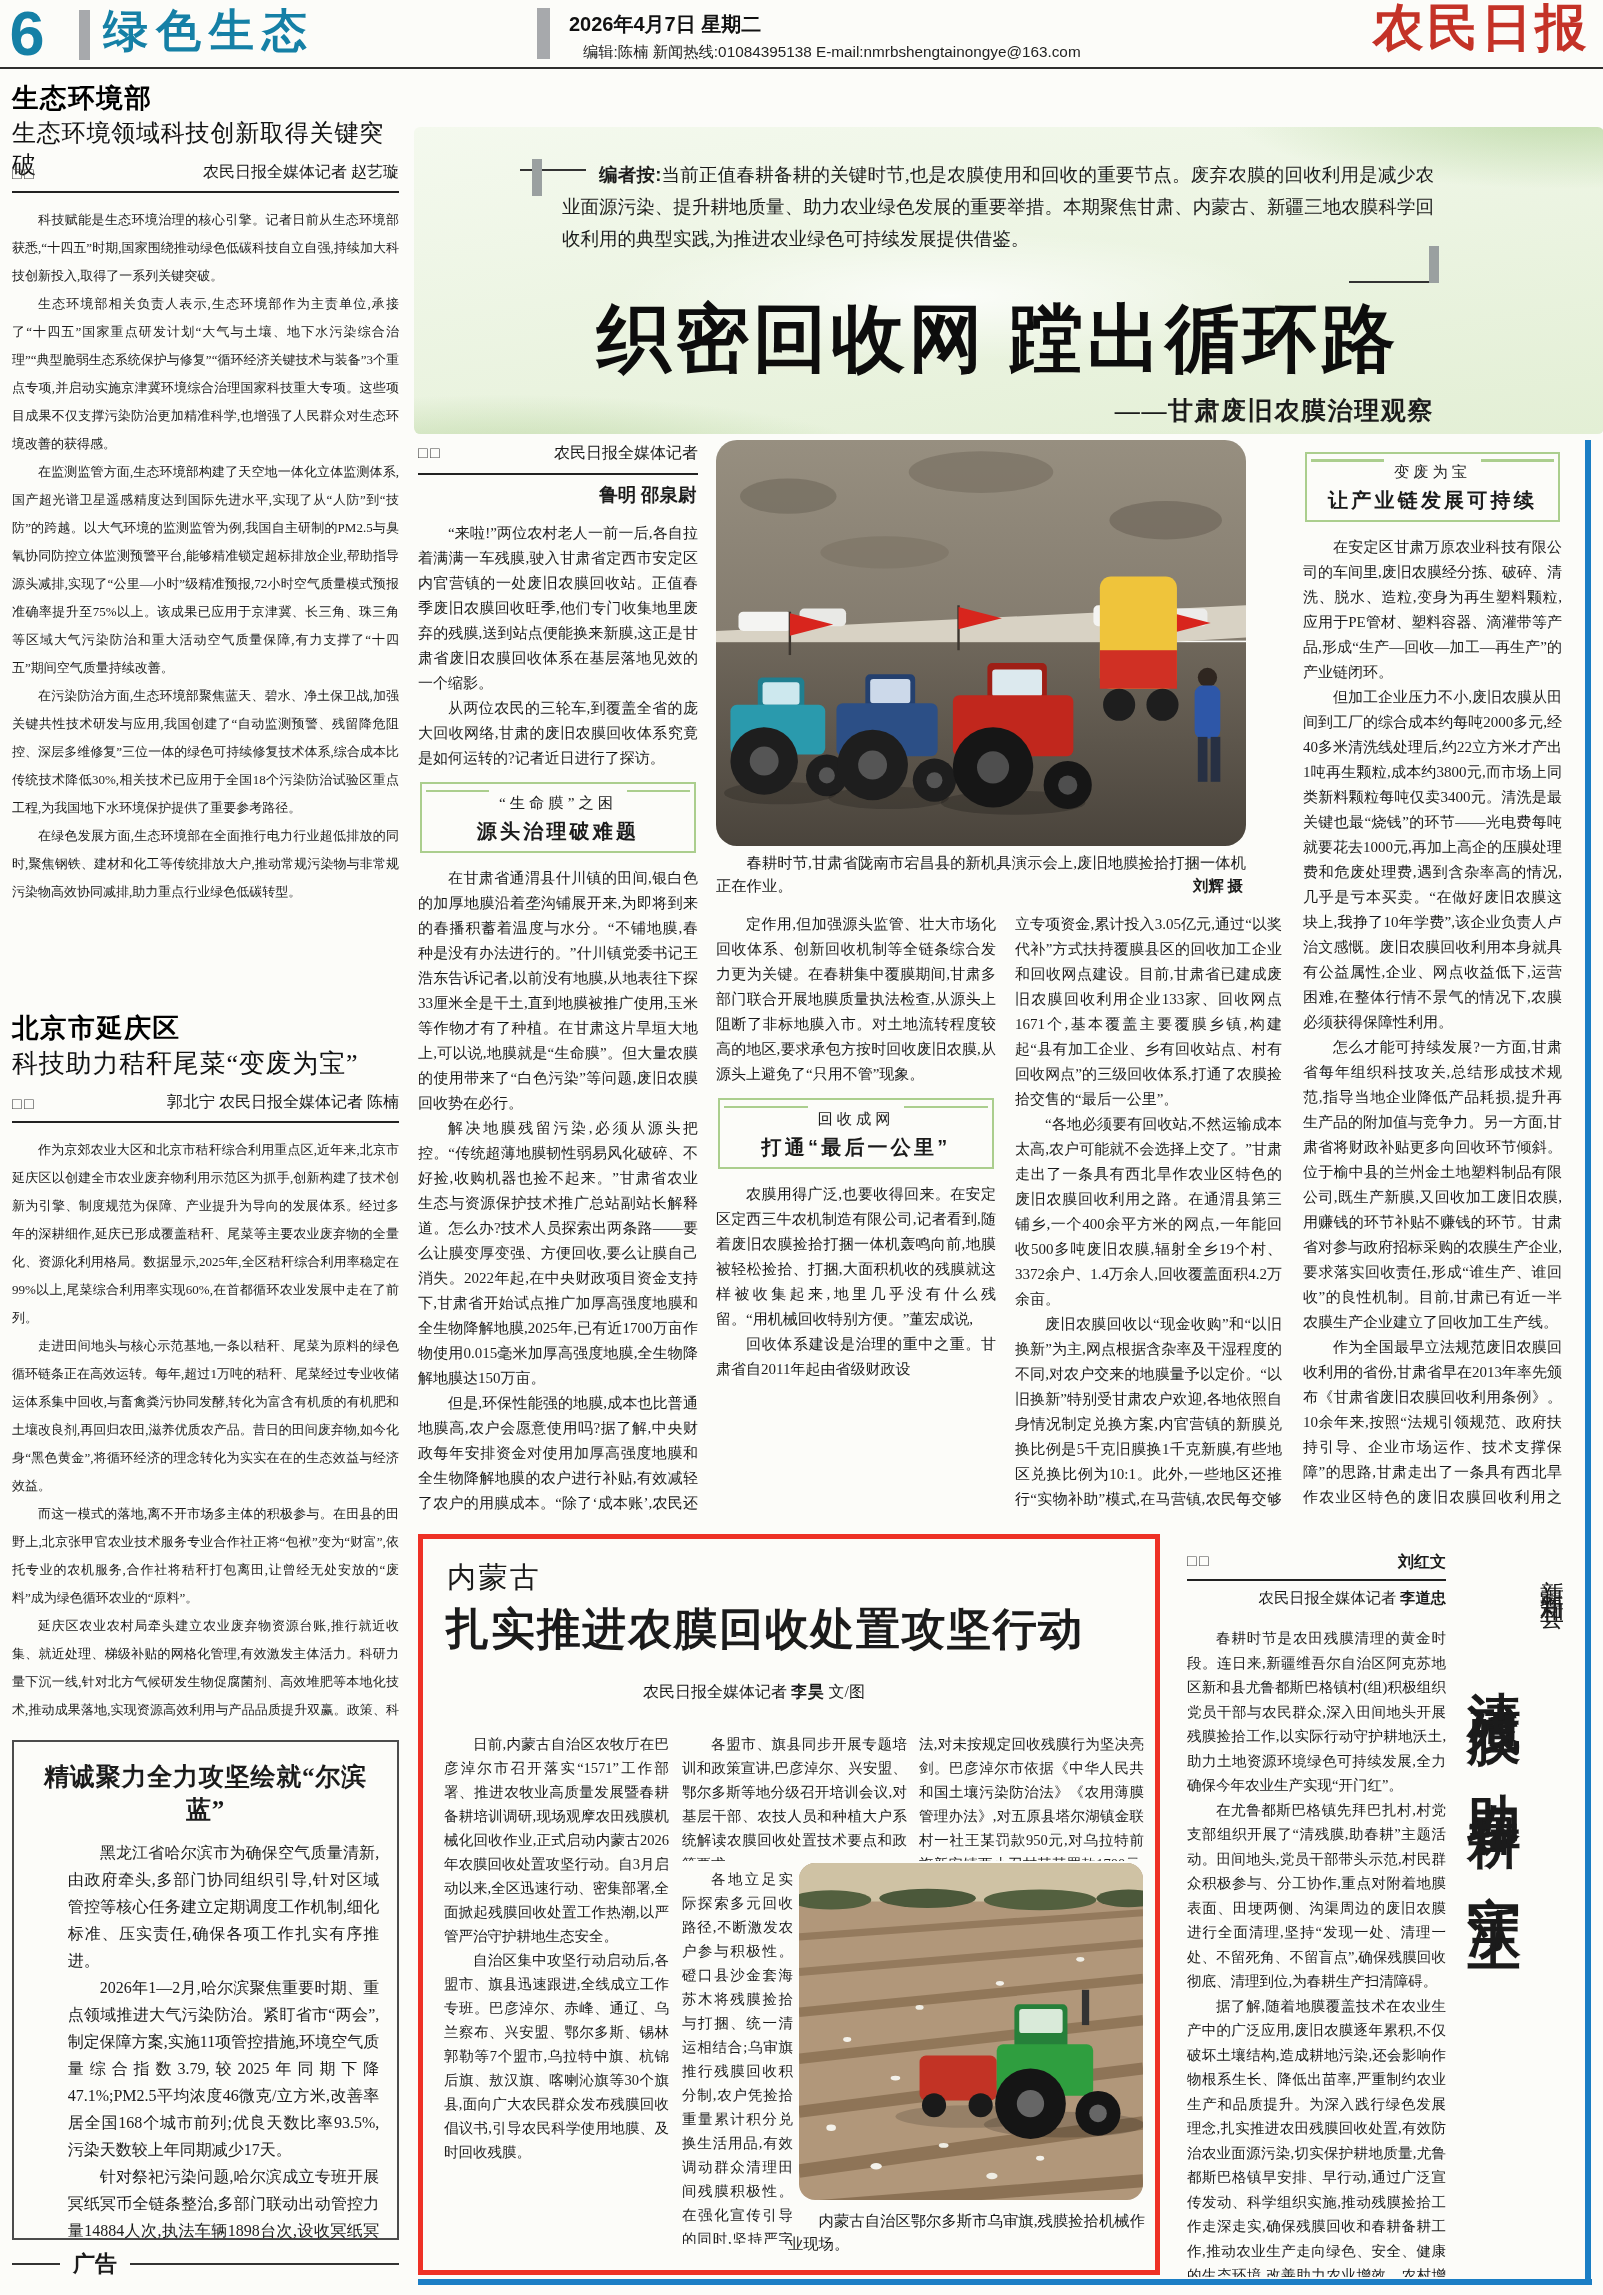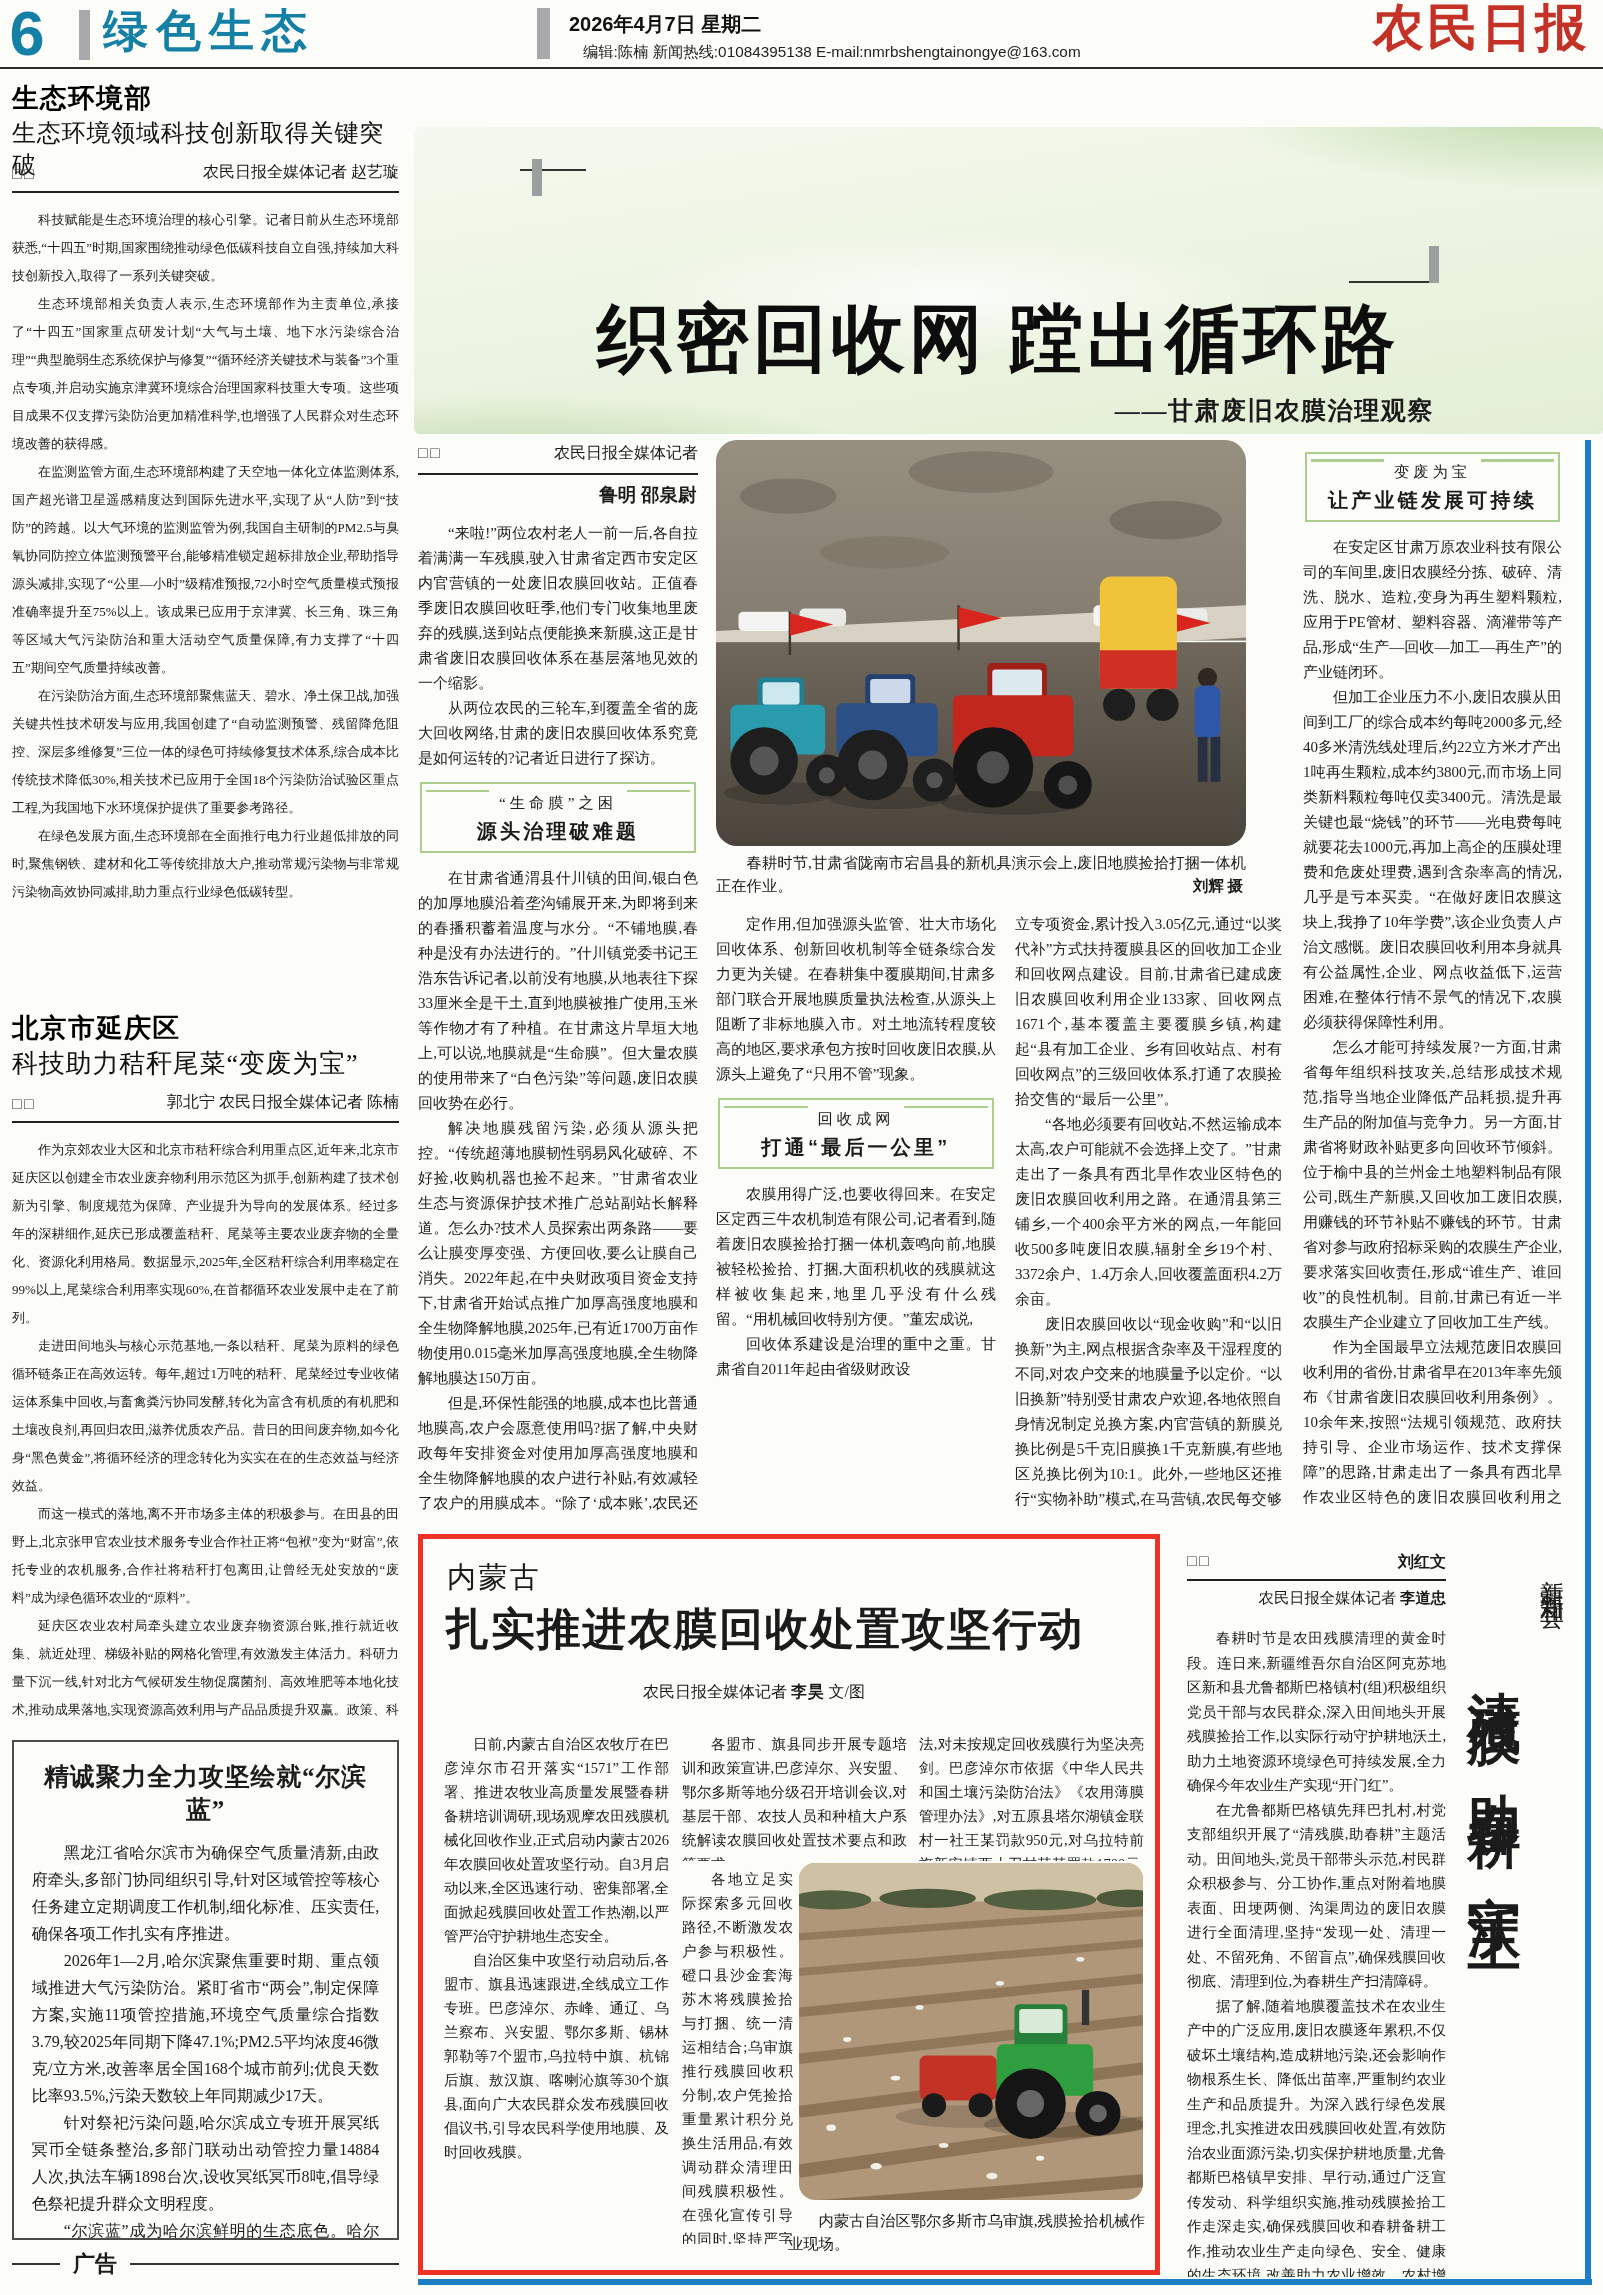--- a/index.html
+++ b/index.html
@@ -21,21 +21,21 @@
 
   
   .kicker{font-weight:900;font-size:26.5px;color:#000;letter-spacing:1.6px;}
   .lt-title{font-size:24px;letter-spacing:0.8px;color:#111;}
   .byl{display:flex;justify-content:space-between;align-items:flex-end;border-bottom:2px solid #222;
        padding-bottom:8px;font-size:16px;}
   .marks{color:#444;letter-spacing:2.4px;}
   .body-l{font-size:13px;line-height:28px;}
   .boxed{border:2.4px solid #4c4c4c;box-sizing:border-box;padding:17.7px 17.7px;}
   .boxed h3{margin:0 0 13px;text-align:center;font-size:25px;letter-spacing:0.8px;font-weight:700;}
-  .boxed .txt{font-size:16px;line-height:27px;text-align:justify;overflow:hidden;height:402px;}
+  .boxed .txt{font-size:16px;line-height:27px;text-align:justify;overflow:hidden;height:402px;margin-left:36px;}
   .boxed .txt p{margin:0;text-indent:2em;}
   .ad-row{display:flex;align-items:center;gap:13px;}
   .ad-row .rule{height:2.4px;background:#333;}
   .ad-label{font-weight:900;font-size:22px;}
 
   
   .green-band{left:414px;top:127px;width:1190px;height:307px;border-radius:6.4px;
     background:
       radial-gradient(ellipse 55% 45% at 8% 115%, rgba(146,190,110,.55), transparent 62%),
       radial-gradient(ellipse 48% 42% at 97% -5%, rgba(146,192,112,.5), transparent 60%),
@@ -141,20 +141,25 @@
     <span class="rule" style="width:48px;"></span>
     <span class="ad-label sans">广告</span>
     <span class="rule" style="flex:1;"></span>
   </div>
 
   <div class="abs green-band"></div>
   <div class="abs brk-line" style="left:520px;top:169px;width:66px;"></div>
   <div class="abs brk-bar" style="left:532px;top:159px;"></div>
   <div class="abs brk-line" style="left:1349px;top:281px;width:90px;"></div>
   <div class="abs brk-bar" style="left:1429px;top:246px;"></div>
+  <div class="abs ed-note">
+    <p style="margin:0;text-indent:2em;">
+      <span class="lbl">编者按:</span><span>当前正值春耕备耕的关键时节,也是农膜使用和回收的重要节点。废弃农膜的回收利用是减少农业面源污染、提升耕地质量、助力农业绿色发展的重要举措。本期聚焦甘肃、内蒙古、新疆三地农膜科学回收利用的典型实践,为推进农业绿色可持续发展提供借鉴。</span>
+    </p>
+  </div>
 
   <div class="abs main-hl">织密回收网 蹚出循环路</div>
   <div class="abs main-sub">——甘肃废旧农膜治理观察</div>
 
   <div class="jt mcol" style="left:418px;top:440px;width:280px;height:1073px;">
     <div class="byl2">
       <div class="l1">
         <span class="marks">□□</span>
         <span>农民日报全媒体记者</span>
       </div>

